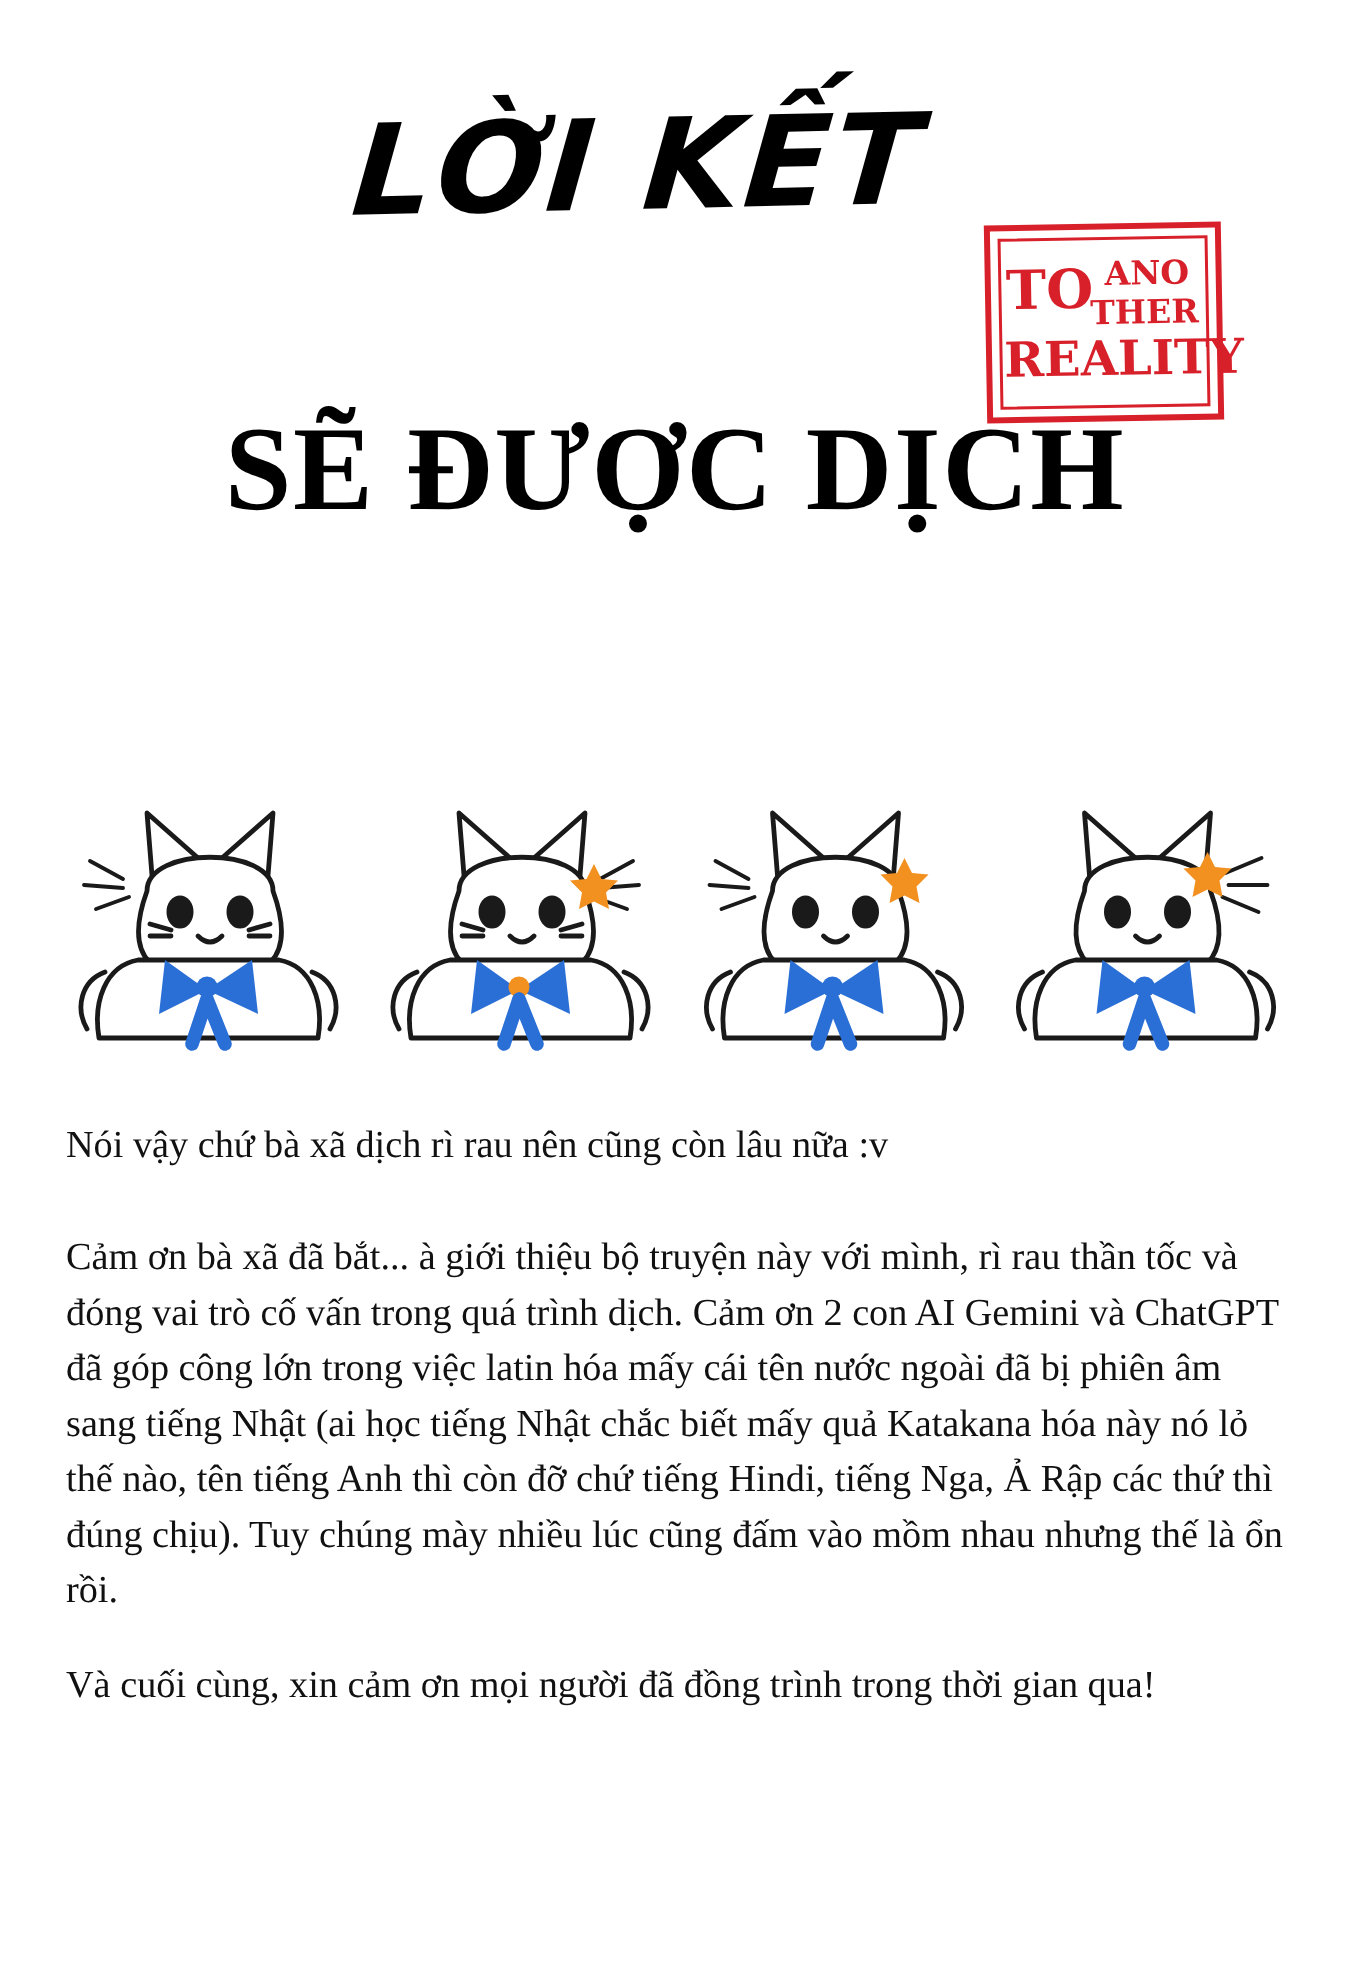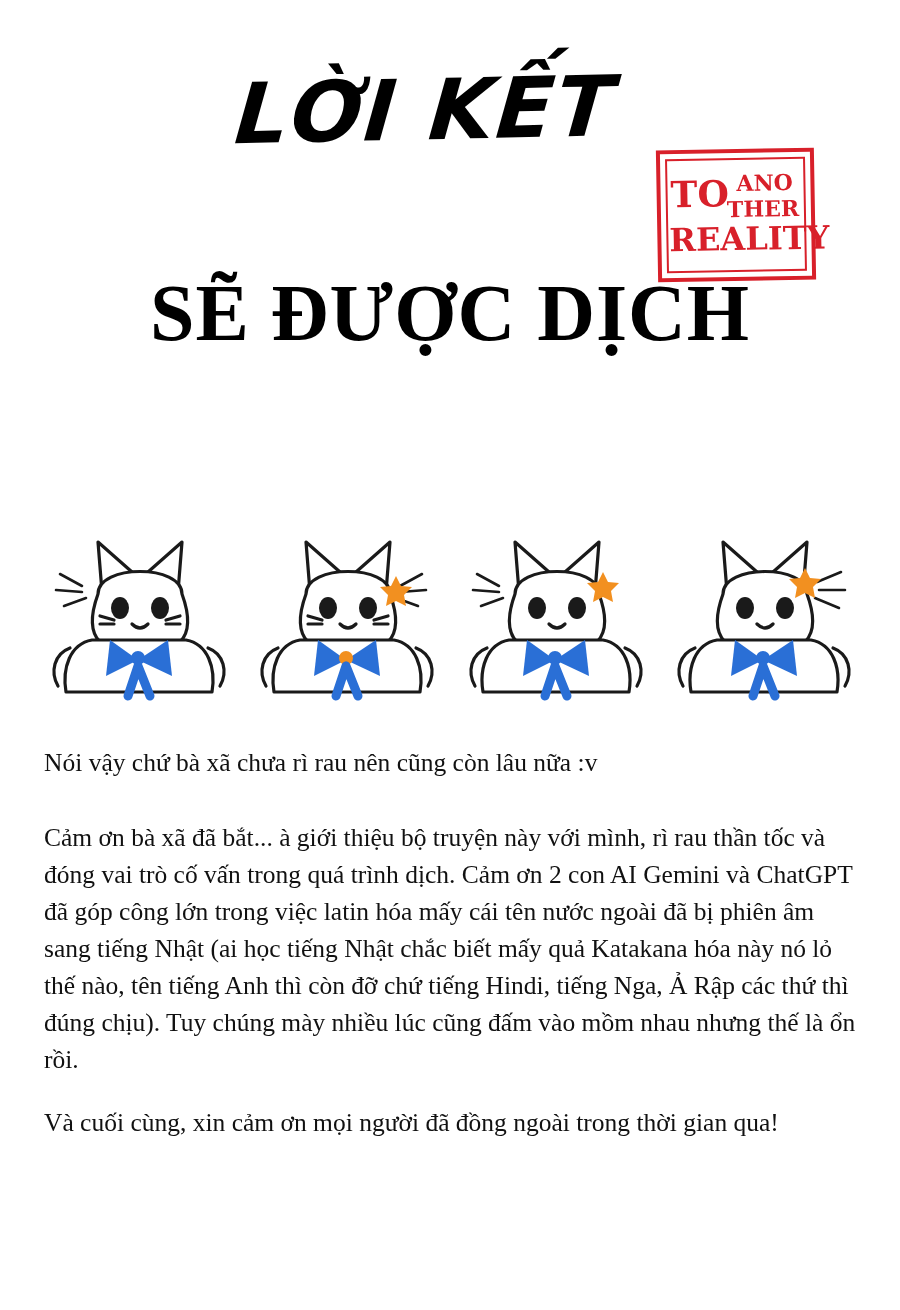--- a/index.html
+++ b/index.html
@@ -268,16 +268,16 @@
         <path d="M98 140 L128 120 L132 156 Z" fill="#2a6fd6"></path>
         <circle cx="98" cy="138" r="7" fill="#2a6fd6"></circle>
         <path d="M98 146 L88 176 M98 146 L110 176" stroke="#2a6fd6" stroke-width="9" fill="none" stroke-linecap="round"></path>
       </g>
     </svg>
   </div>
 
 </div>
 
 <div class="body-text">
-  <p class="lead">Nói vậy chứ bà xã chưa rì rau nên cũng còn lâu nữa :v</p>
+  <p class="lead">Nói vậy chứ bà xã dịch rì rau nên cũng còn lâu nữa :v</p>
   <p>Cảm ơn bà xã đã bắt... à giới thiệu bộ truyện này với mình, rì rau thần tốc và đóng vai trò cố vấn trong quá trình dịch. Cảm ơn 2 con AI Gemini và ChatGPT đã góp công lớn trong việc latin hóa mấy cái tên nước ngoài đã bị phiên âm sang tiếng Nhật (ai học tiếng Nhật chắc biết mấy quả Katakana hóa này nó lỏ thế nào, tên tiếng Anh thì còn đỡ chứ tiếng Hindi, tiếng Nga, Ả Rập các thứ thì đúng chịu). Tuy chúng mày nhiều lúc cũng đấm vào mồm nhau nhưng thế là ổn rồi.</p>
-  <p>Và cuối cùng, xin cảm ơn mọi người đã đồng ngoài trong thời gian qua!</p>
+  <p>Và cuối cùng, xin cảm ơn mọi người đã đồng trình trong thời gian qua!</p>
 </div>
 
 </body></html>

